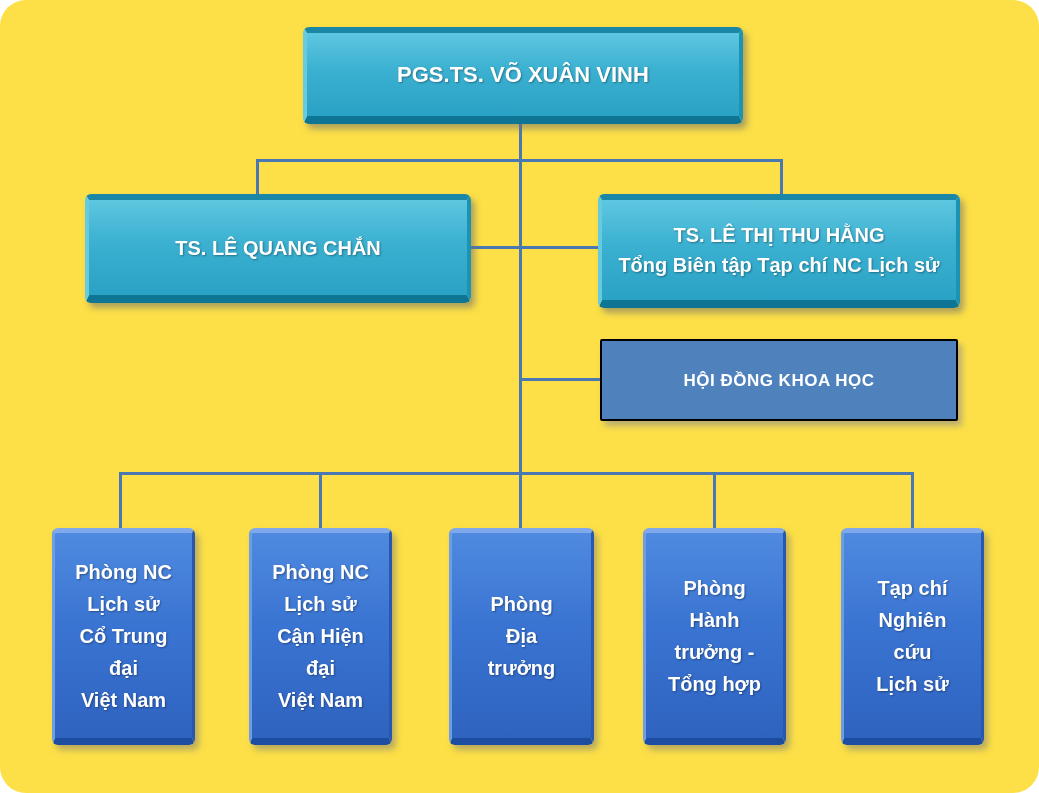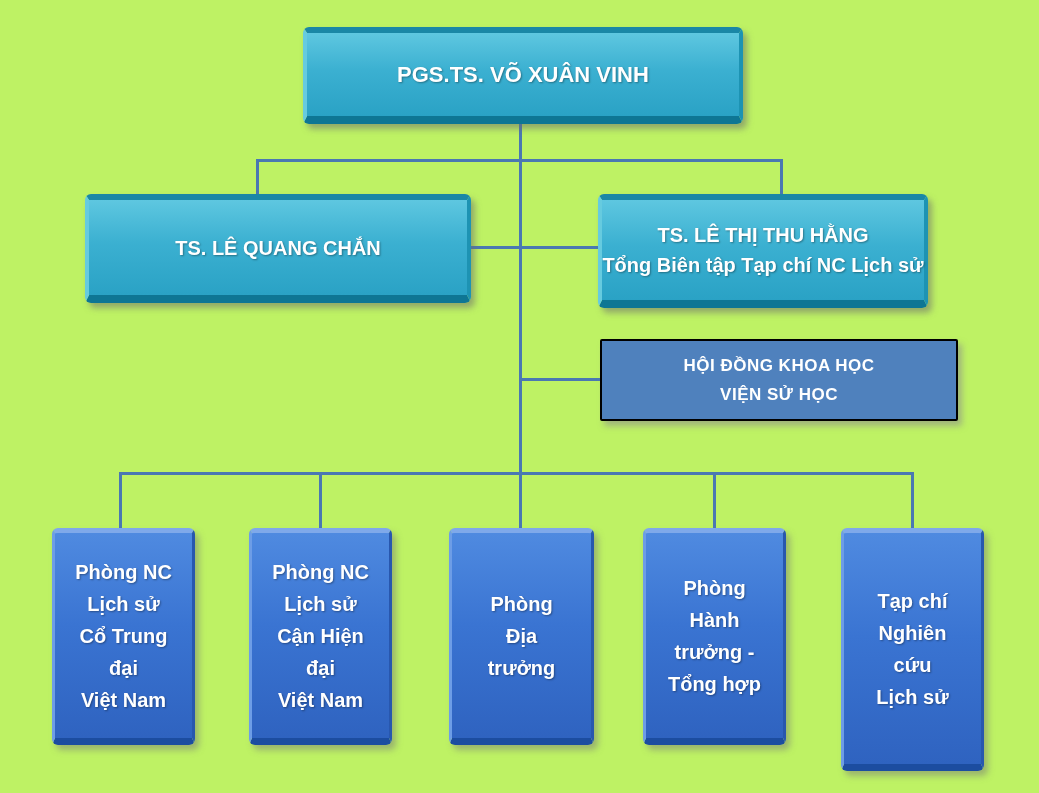--- a/index.html
+++ b/index.html
@@ -4,22 +4,23 @@
 <style>
   html, body { margin: 0; padding: 0; }
   body {
     font-family: "Liberation Sans", "DejaVu Sans", sans-serif;
     background: #ffffff;
   }
   .canvas {
     position: relative;
     width: 1039px;
     height: 793px;
-    background: #bef264;
+    background: #fde047;
     overflow: hidden;
+    border-radius: 26px;
   }
   .node {
     position: absolute;
     display: flex;
     flex-direction: column;
     align-items: center;
     justify-content: center;
     text-align: center;
     color: #ffffff;
     font-weight: bold;
@@ -82,28 +83,27 @@
   <div class="connector" style="left:911px; top:472px; width:3px; height:56px;"></div>
 
   <div class="node teal line2" style="left:303px; top:27px; width:440px; height:97px;">
     <span>PGS.TS. VÕ XUÂN VINH</span>
   </div>
 
   <div class="node teal line3" style="left:85px; top:194px; width:386px; height:109px;">
     <span>TS. LÊ QUANG CHẮN</span>
   </div>
 
-  <div class="node teal line3" style="left:598px; top:194px; width:330px; height:114px;">
+  <div class="node teal line3" style="left:598px; top:194px; width:362px; height:114px;">
     <span>TS. LÊ THỊ THU HẰNG</span>
     <span>Tổng Biên tập Tạp chí NC Lịch sử</span>
   </div>
 
   <div class="node council lineC" style="left:600px; top:339px; width:358px; height:82px;">
     <span>HỘI ĐỒNG KHOA HỌC</span>
-    <span>VIỆN SỬ HỌC</span>
   </div>
 
   <div class="node blue lineB" style="left:52px; top:528px; width:143px; height:217px;">
     <span>Phòng NC</span>
     <span>Lịch sử</span>
     <span>Cổ Trung</span>
     <span>đại</span>
     <span>Việt Nam</span>
   </div>
 
@@ -121,20 +121,20 @@
     <span>trưởng</span>
   </div>
 
   <div class="node blue lineB" style="left:643px; top:528px; width:143px; height:217px;">
     <span>Phòng</span>
     <span>Hành</span>
     <span>trưởng -</span>
     <span>Tổng hợp</span>
   </div>
 
-  <div class="node blue lineB" style="left:841px; top:528px; width:143px; height:243px;">
+  <div class="node blue lineB" style="left:841px; top:528px; width:143px; height:217px;">
     <span>Tạp chí</span>
     <span>Nghiên</span>
     <span>cứu</span>
     <span>Lịch sử</span>
   </div>
 
 </div>
 
 </body></html>

